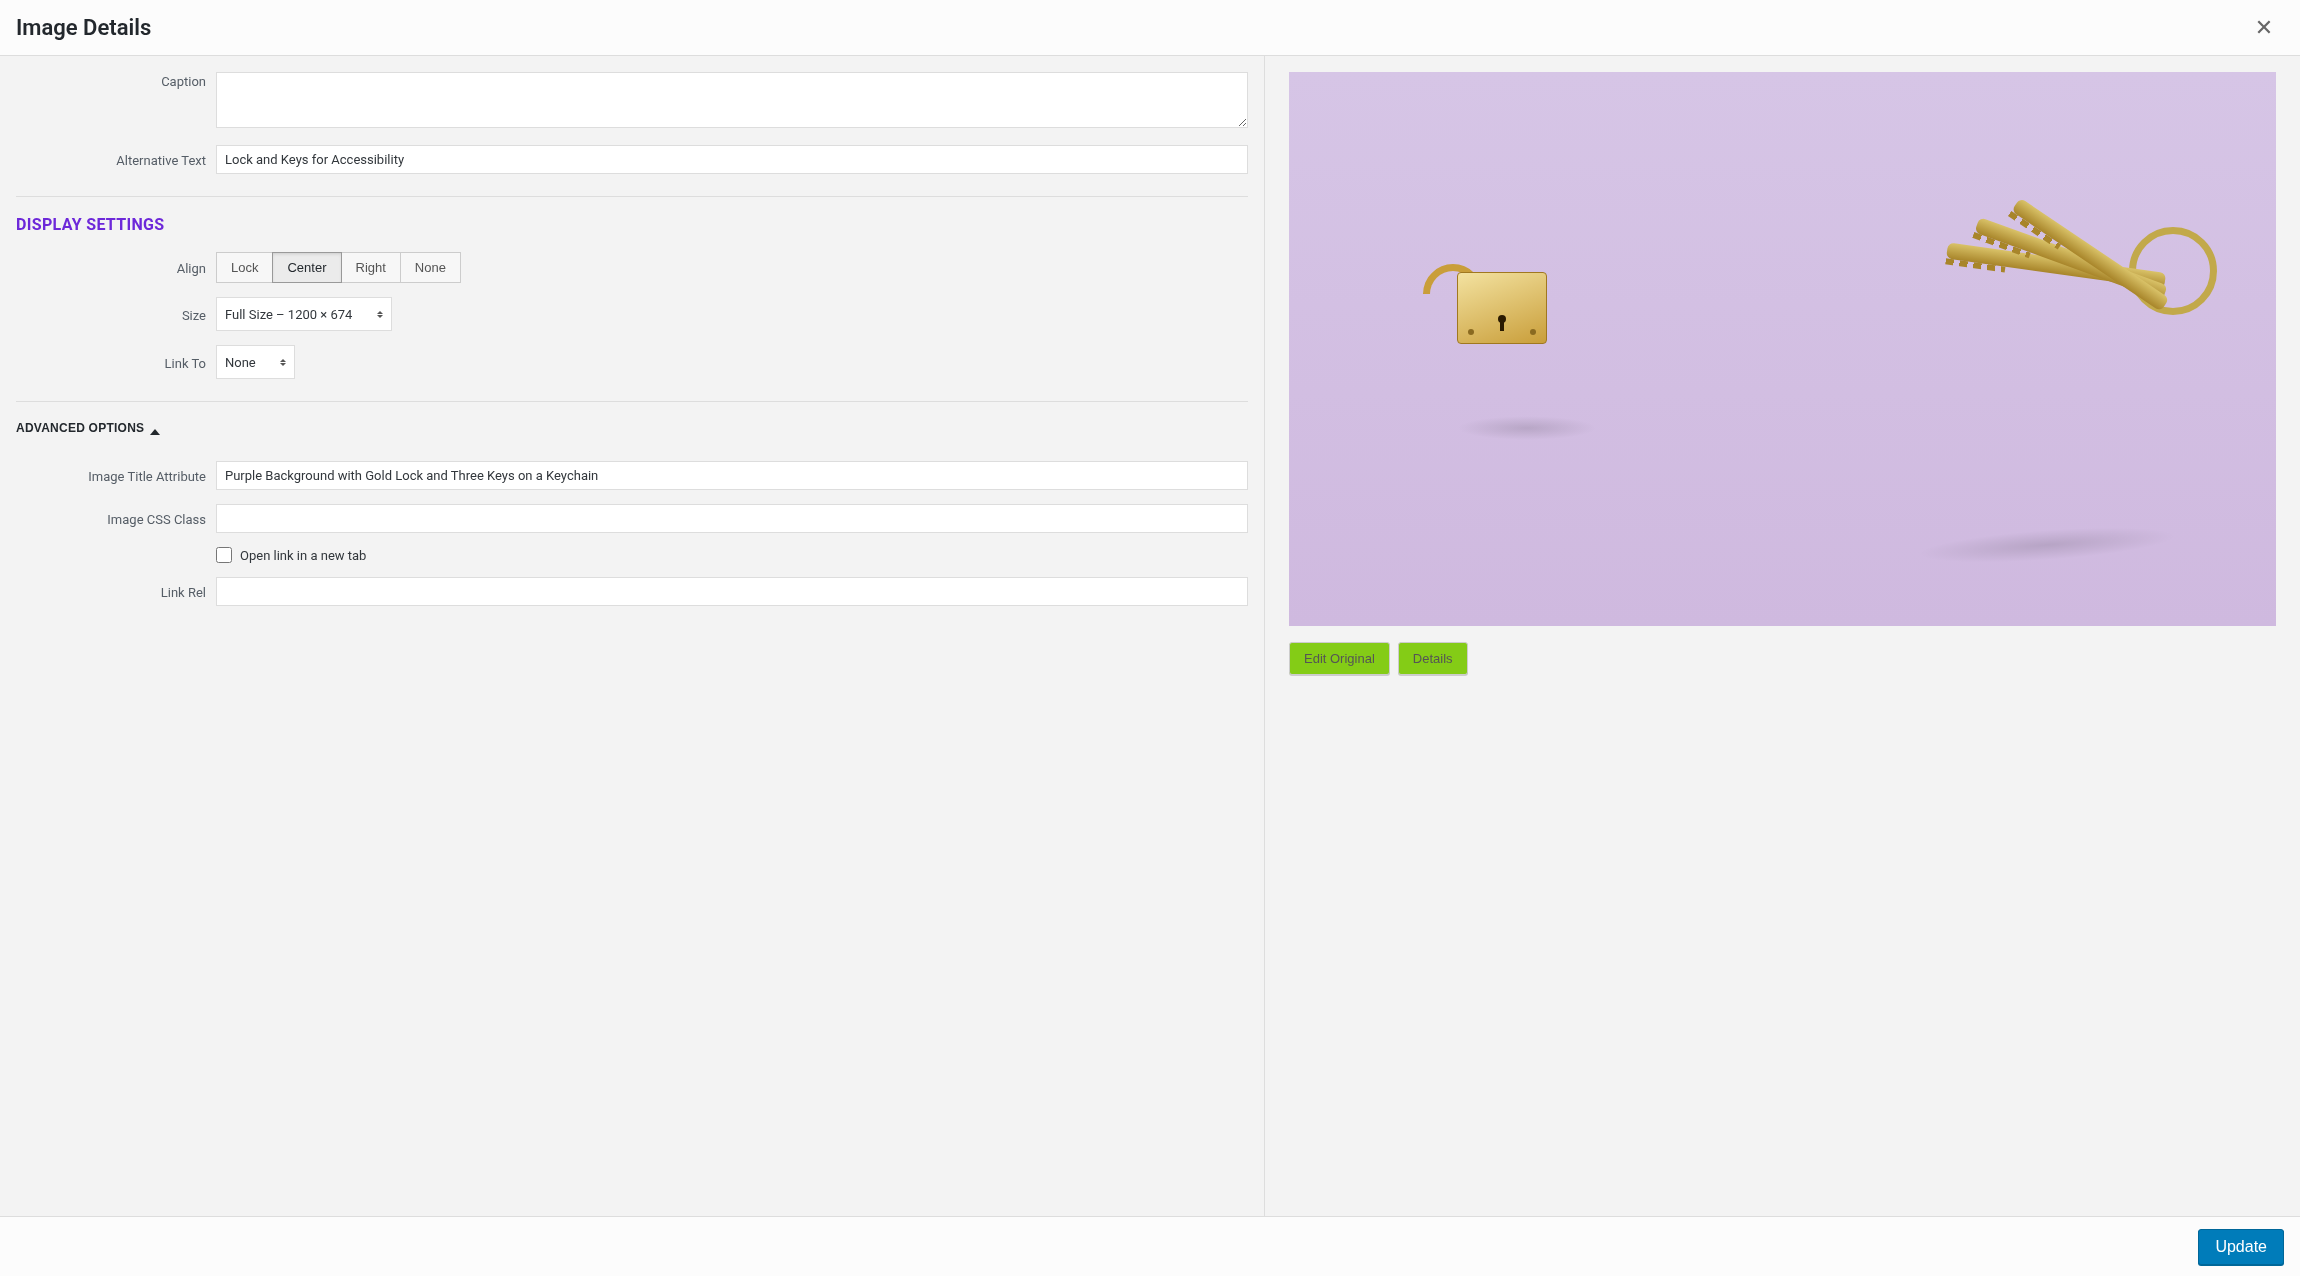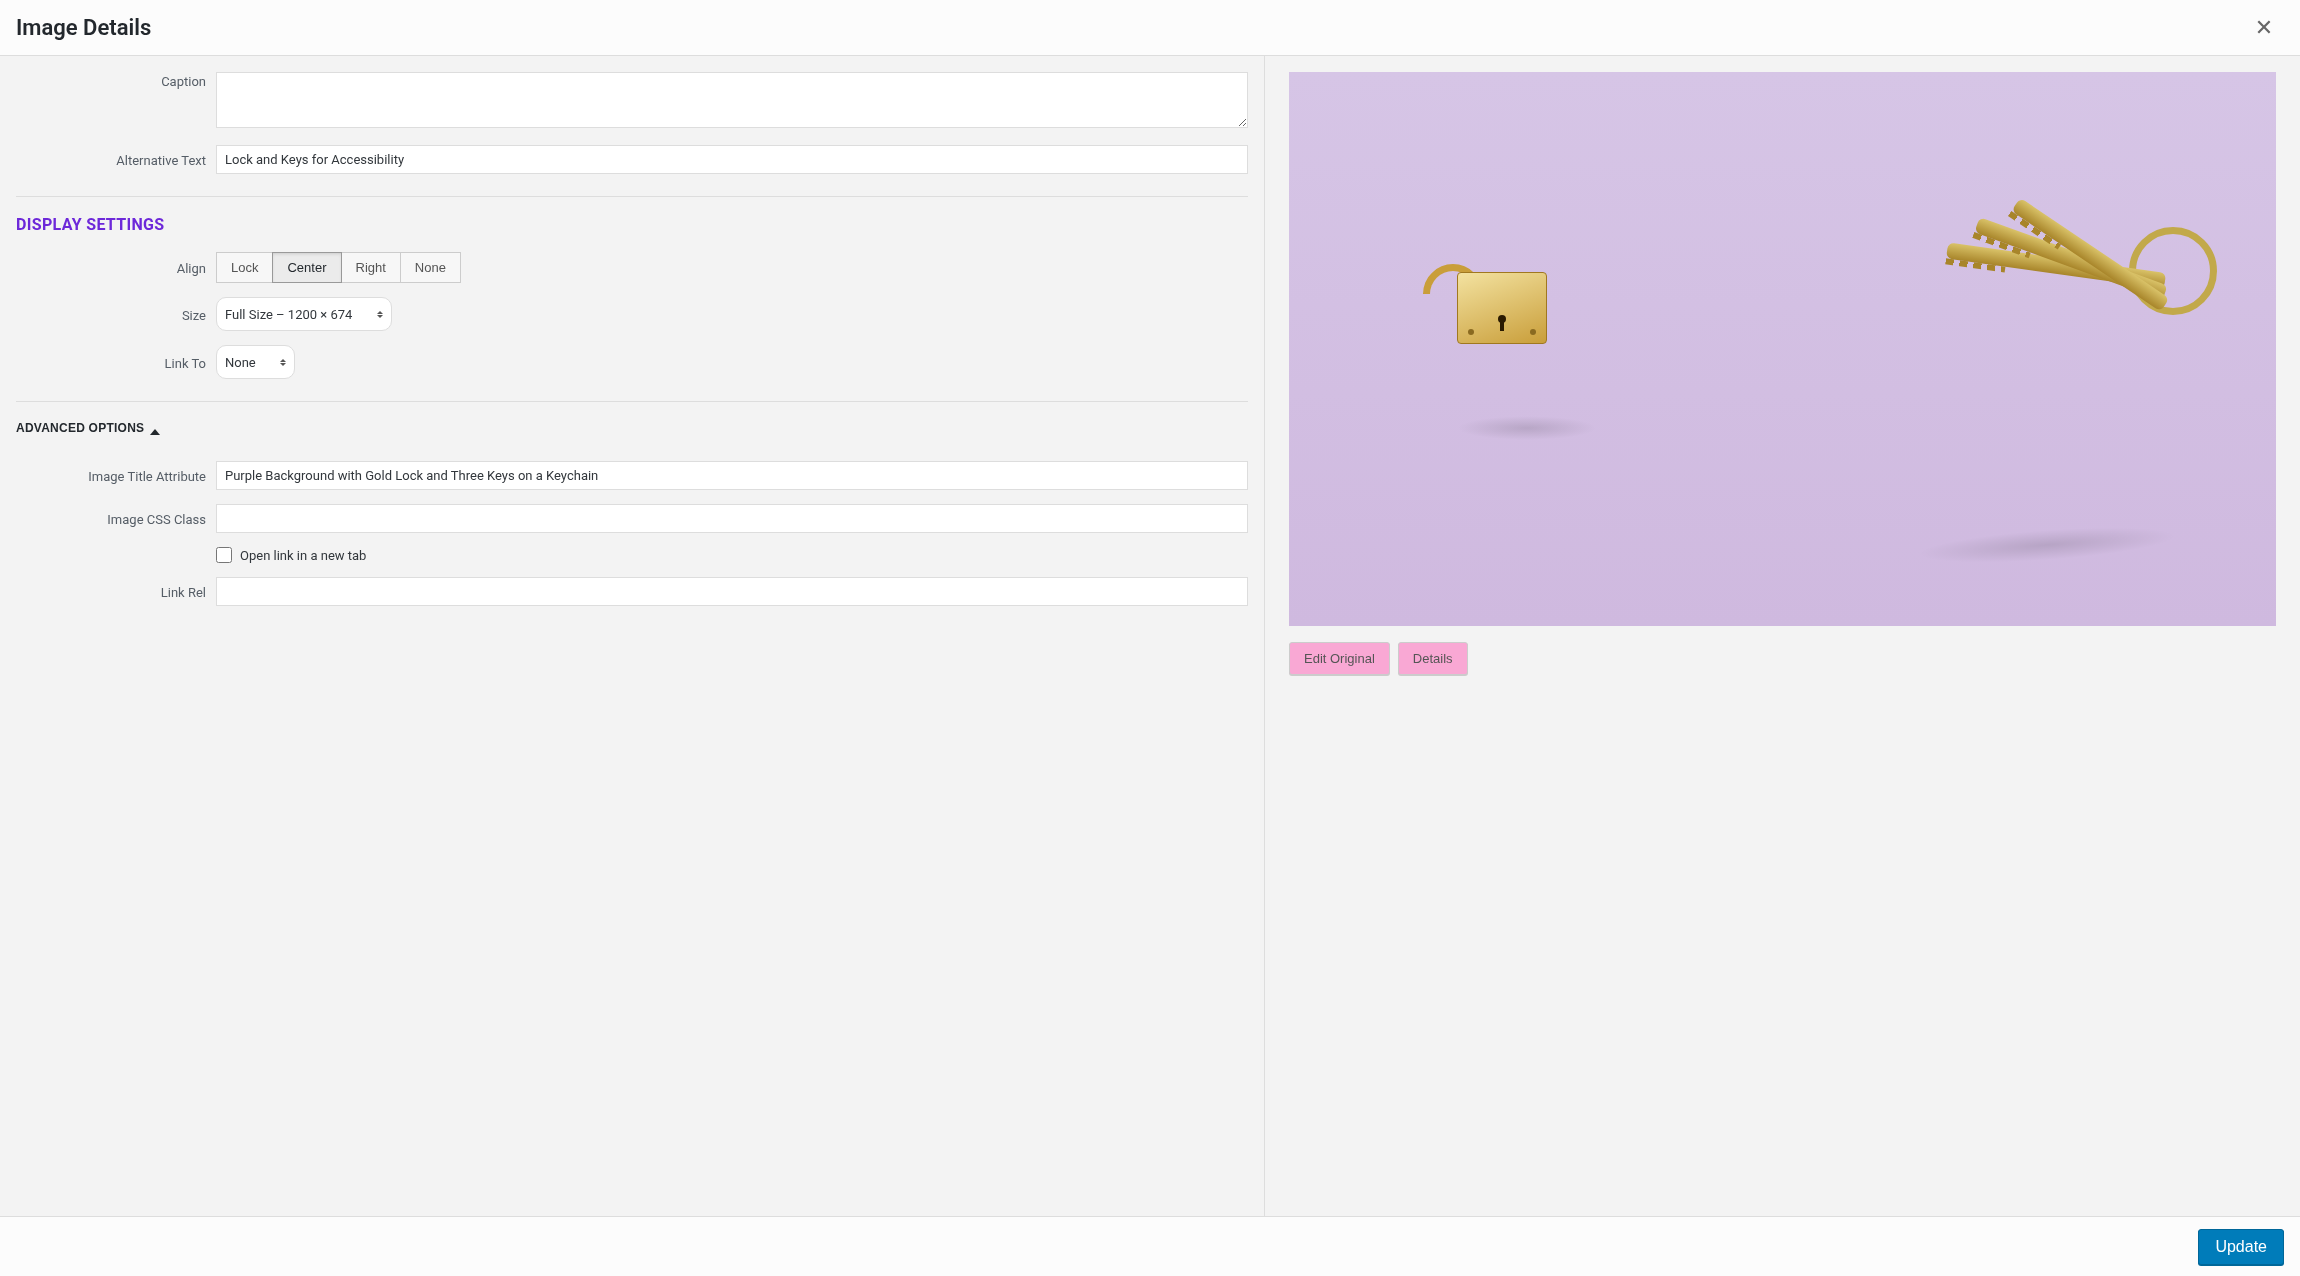--- a/index.html
+++ b/index.html
@@ -16,32 +16,32 @@
   .form-label { flex: 0 0 200px; text-align: right; color: #555d66; font-size: 13px; padding-right: 10px; padding-top: 2px; }
   .form-control { flex: 1; }
   textarea.input, input.input { width: 100%; border: 1px solid #ddd; border-radius: 0; padding: 6px 8px; font-size: 13px; background: #fff; color: #32373c; font-family: inherit; }
   textarea.input { height: 56px; resize: both; }
   .section-divider { border: none; border-top: 1px solid #ddd; margin: 22px 0 18px 0; }
   .section-heading { font-size: 16px; font-weight: 700; letter-spacing: 0.02em; color: #6d28d9; text-transform: uppercase; margin-bottom: 18px; }
   .btn-group { display: inline-flex; }
   .btn-seg { border: 1px solid #ccc; background: #f7f7f7; color: #555; padding: 7px 14px; font-size: 13px; cursor: pointer; margin-left: -1px; }
   .btn-seg:first-child { margin-left: 0; }
   .btn-seg.active { background: #ebebeb; border-color: #999; box-shadow: inset 0 2px 5px -3px rgba(0,0,0,.3); color: #23282d; position: relative; z-index: 1; }
-  .select-wrap { display: inline-flex; align-items: center; border: 1px solid #ddd; background: #fff; border-radius: 10px; padding: 0 6px 0 0; height: 34px; }
+  .select-wrap { display: inline-flex; align-items: center; border: 1px solid #ddd; background: #fff; border-radius: 0; padding: 0 6px 0 0; height: 34px; }
   .select-wrap select { border: none; background: transparent; font-size: 13px; padding: 6px 22px 6px 8px; appearance: none; -webkit-appearance: none; outline: none; font-family: inherit; color: #32373c; }
   .select-caret { position: relative; width: 10px; height: 10px; display: inline-flex; flex-direction: column; justify-content: center; align-items: center; pointer-events: none; }
   .select-caret::before { content: ""; border-left: 3px solid transparent; border-right: 3px solid transparent; border-bottom: 3px solid #555; margin-bottom: 1px; display: block; }
   .select-caret::after { content: ""; border-left: 3px solid transparent; border-right: 3px solid transparent; border-top: 3px solid #555; display: block; }
   .adv-toggle { display: inline-flex; align-items: flex-end; gap: 6px; font-size: 12px; font-weight: 700; letter-spacing: 0.02em; color: #23282d; text-transform: uppercase; cursor: pointer; background: none; border: none; padding: 0; }
   .adv-caret { width: 0; height: 0; border-left: 5px solid transparent; border-right: 5px solid transparent; border-bottom: 6px solid #23282d; display: inline-block; }
   .checkbox-row { display: flex; align-items: center; gap: 8px; }
   .checkbox-row input[type="checkbox"] { width: 16px; height: 16px; border: 1px solid #b4b9be; background: #fff; }
   .preview-img { width: 100%; aspect-ratio: 1200/674; background: #d2bfe3; display: flex; align-items: center; justify-content: center; overflow: hidden; margin-bottom: 16px; }
   .preview-actions { display: flex; gap: 8px; }
-  .btn-secondary { border: 1px solid #ccc; background: #f9a8d4; color: #555; padding: 8px 14px; font-size: 13px; cursor: pointer; border-radius: 3px; box-shadow: 0 1px 0 #ccc; }
+  .btn-secondary { border: 1px solid #ccc; background: #84cc16; color: #555; padding: 8px 14px; font-size: 13px; cursor: pointer; border-radius: 3px; box-shadow: 0 1px 0 #ccc; }
   .modal-footer { height: 60px; border-top: 1px solid #ddd; display: flex; align-items: center; justify-content: flex-end; padding: 0 16px; background: #fcfcfc; }
   .btn-primary { background: #007cba; border: 1px solid #006799; color: #fff; padding: 8px 16px; font-size: 16px; border-radius: 3px; cursor: pointer; box-shadow: 0 1px 0 #006799; }
   
   .scene { position: relative; width: 100%; height: 100%; background: linear-gradient(180deg, #d6c5e6 0%, #cfb9df 100%); }
   .padlock { position: absolute; left: 17%; top: 36%; }
   .pad-body { width: 90px; height: 72px; background: linear-gradient(160deg, #f3e2a0 0%, #c99e3a 100%); border-radius: 4px; border: 1px solid #a07820; position: relative; }
   .pad-body .kh { position: absolute; top: 42px; left: 50%; transform: translateX(-50%); width: 8px; height: 8px; background: #2a1a00; border-radius: 50%; }
   .pad-body .kh::after { content:""; position:absolute; top:6px; left:2px; width:4px; height:10px; background:#2a1a00; }
   .pad-body .r1, .pad-body .r2 { position: absolute; bottom: 8px; width: 6px; height: 6px; background: #8a6a20; border-radius: 50%; }
   .pad-body .r1 { left: 10px; } .pad-body .r2 { right: 10px; }

